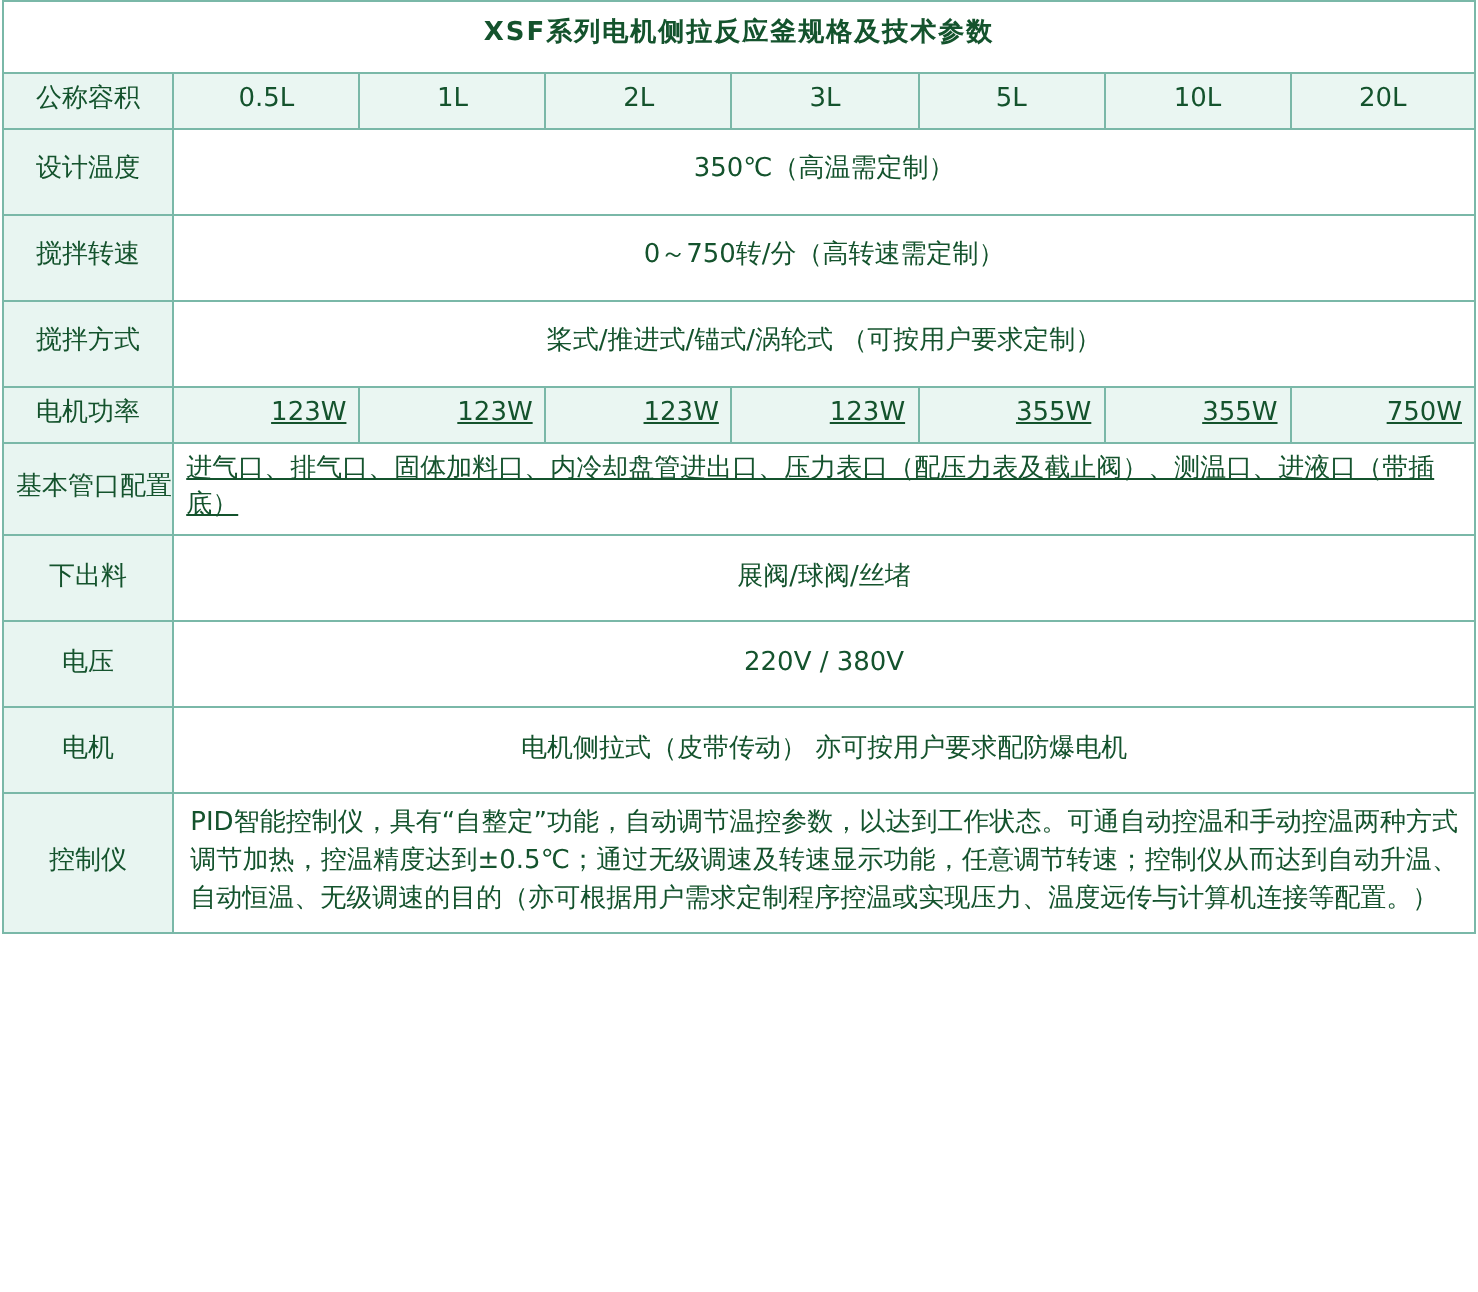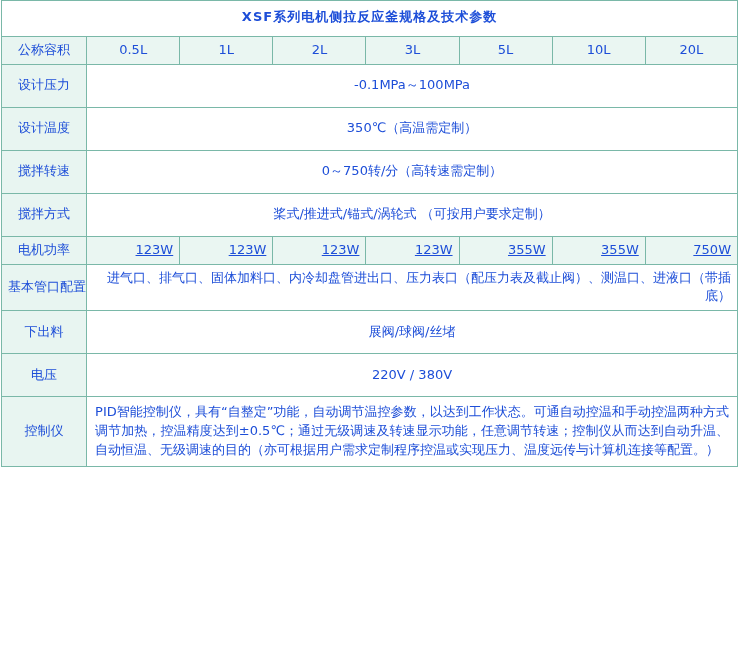--- a/index.html
+++ b/index.html
@@ -22,21 +22,21 @@
   table.spec {
     border-collapse: collapse;
     width: 737px;
     margin: 0 1px;
     table-layout: fixed;
   }
   table.spec td {
     border: 1px solid #7ab8a8;
     padding: 4px 6px;
     font-size: 13px;
-    color: #1d4ed8;
+    color: #14532d;
     line-height: 1.45;
     vertical-align: middle;
     background: #ffffff;
   }
   .title-cell {
     background: #ffffff !important;
     text-align: center;
     font-size: 21px;
     font-weight: bold;
     letter-spacing: 1px;
@@ -66,22 +66,23 @@
   .tall {
     height: 34px;
   }
   .para {
     text-align: justify;
     text-align-last: left;
     line-height: 1.75;
     padding: 6px 8px !important;
   }
   .wrap-center {
-    text-align: right;
+    text-align: left;
     line-height: 1.7;
+    text-decoration: underline;
   }
   .label-tight {
     line-height: 1.5;
     text-align: right;
   }
 </style>
 </head>
 <body>
 
 <div class="sheet">
@@ -104,24 +105,20 @@
         <td class="label">公称容积</td>
         <td class="vol-head">0.5L</td>
         <td class="vol-head">1L</td>
         <td class="vol-head">2L</td>
         <td class="vol-head">3L</td>
         <td class="vol-head">5L</td>
         <td class="vol-head">10L</td>
         <td class="vol-head">20L</td>
       </tr>
       <tr>
-        <td class="label">设计压力</td>
-        <td class="val-center tall" colspan="7">-0.1MPa～100MPa</td>
-      </tr>
-      <tr>
         <td class="label">设计温度</td>
         <td class="val-center tall" colspan="7">350℃（高温需定制）</td>
       </tr>
       <tr>
         <td class="label">搅拌转速</td>
         <td class="val-center tall" colspan="7">0～750转/分（高转速需定制）</td>
       </tr>
       <tr>
         <td class="label">搅拌方式</td>
         <td class="val-center tall" colspan="7">桨式/推进式/锚式/涡轮式 （可按用户要求定制）</td>
@@ -142,19 +139,23 @@
       </tr>
       <tr>
         <td class="label">下出料</td>
         <td class="val-center tall" colspan="7">展阀/球阀/丝堵</td>
       </tr>
       <tr>
         <td class="label">电压</td>
         <td class="val-center tall" colspan="7">220V / 380V</td>
       </tr>
       <tr>
+        <td class="label">电机</td>
+        <td class="val-center tall" colspan="7">电机侧拉式（皮带传动） 亦可按用户要求配防爆电机</td>
+      </tr>
+      <tr>
         <td class="label">控制仪</td>
         <td class="para" colspan="7">PID智能控制仪，具有“自整定”功能，自动调节温控参数，以达到工作状态。可通自动控温和手动控温两种方式调节加热，控温精度达到±0.5℃；通过无级调速及转速显示功能，任意调节转速；控制仪从而达到自动升温、自动恒温、无级调速的目的（亦可根据用户需求定制程序控温或实现压力、温度远传与计算机连接等配置。）</td>
       </tr>
 
     </tbody>
   </table>
 </div>
 
 </body></html>

